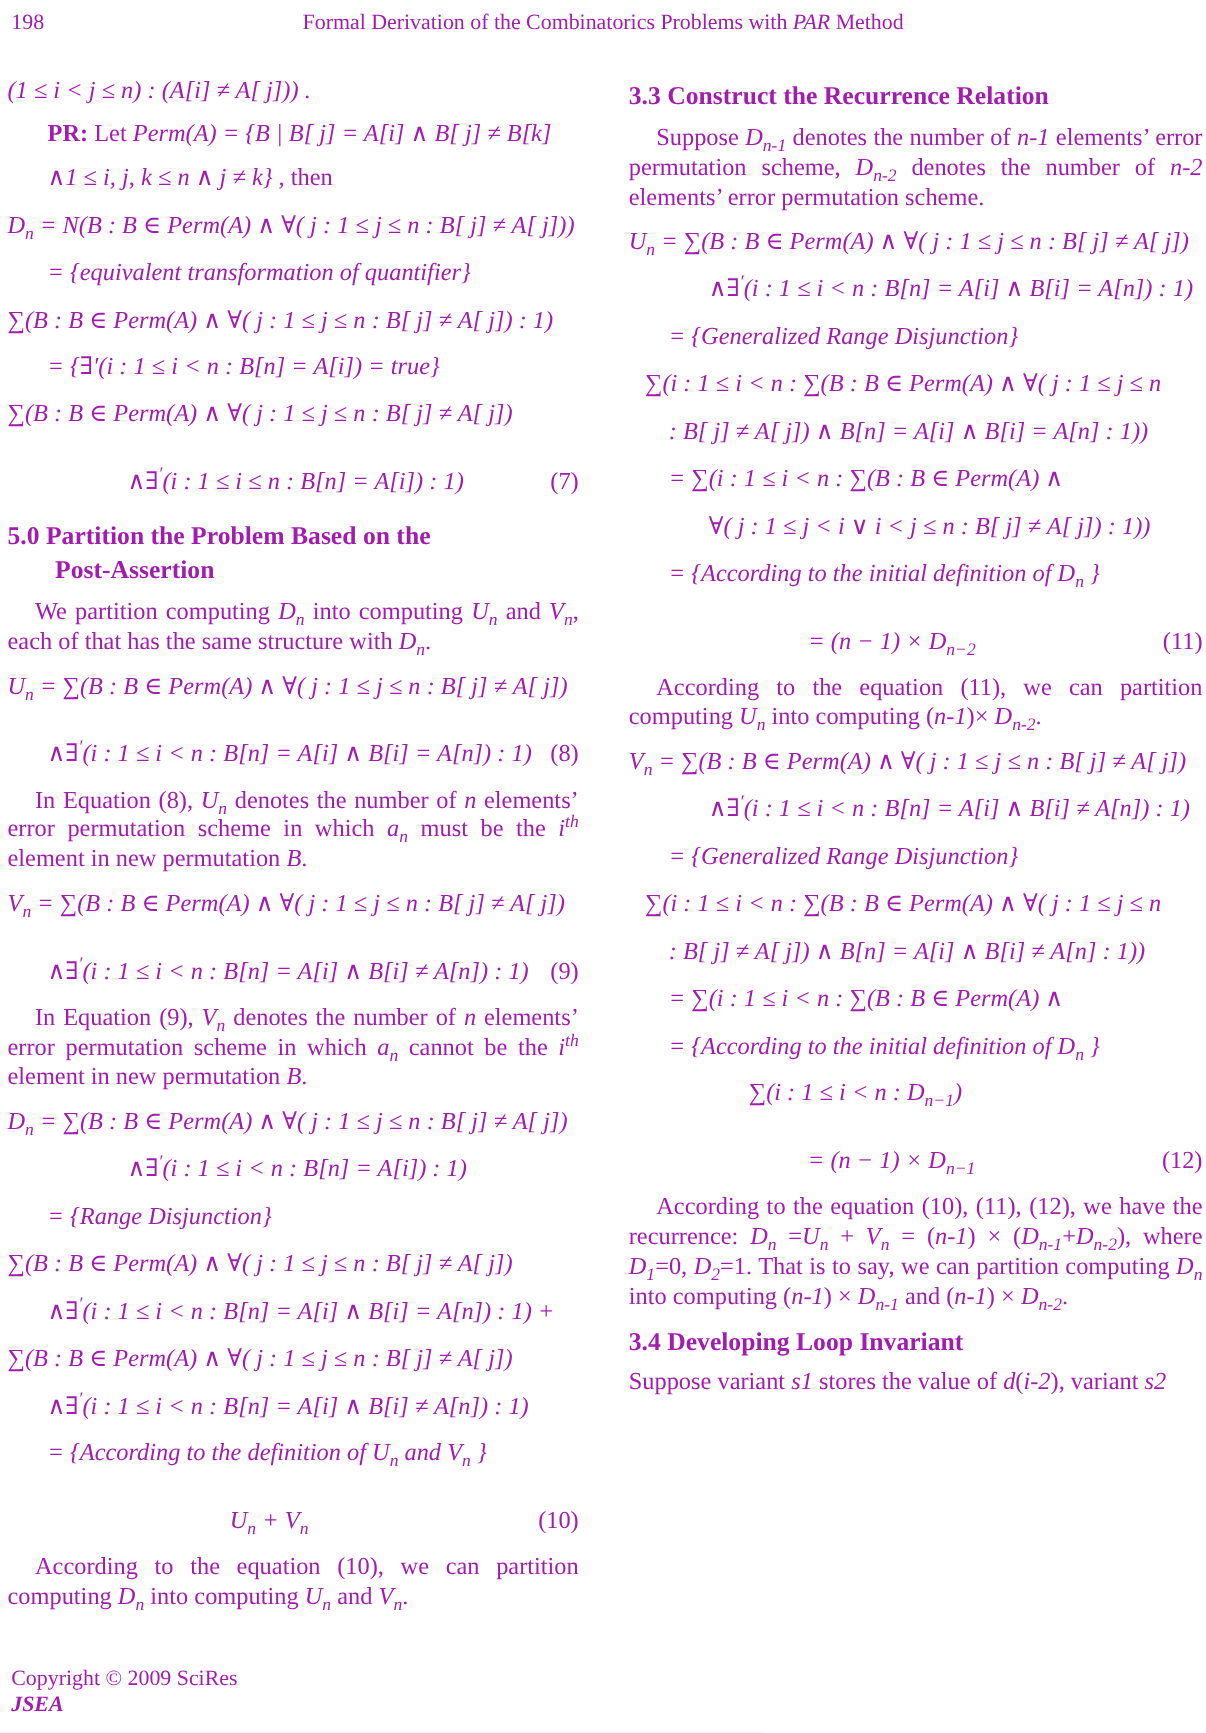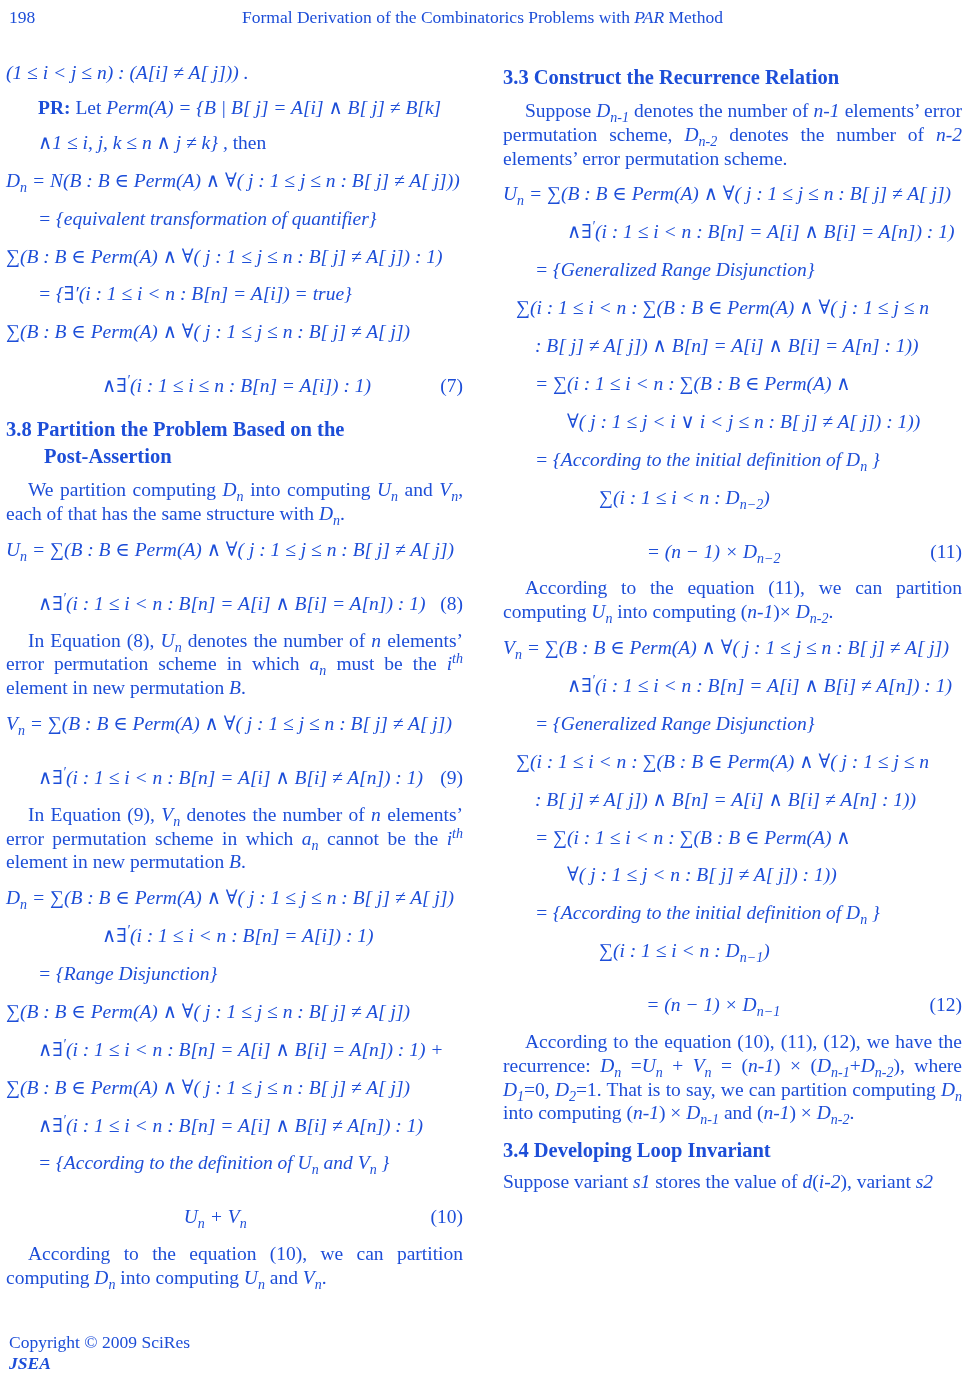--- a/index.html
+++ b/index.html
@@ -1,16 +1,16 @@
 <!DOCTYPE html>
 <html><head>
 <meta charset="utf-8">
 <style>
   html,body{margin:0;padding:0;background:#e8e8e8;}
-  .page{position:relative;width:965px;height:1386px;margin:0 auto;background:#ffffff;color:#1d4ed8;
+  .page{position:relative;width:965px;height:1386px;margin:0 auto;background:#ffffff;color:#a21caf;
         font-family:"Liberation Serif","DejaVu Serif",serif;overflow:hidden;}
   .header{position:absolute;top:7px;left:0;right:0;font-size:17.5px;line-height:1.2;}
   .pgnum{position:absolute;left:9px;top:0;}
   .ptitle{display:block;text-align:center;}
   .col{position:absolute;top:52px;font-size:19.5px;}
   .colL{left:6px;width:457px;}
   .colR{left:503px;width:459px;}
   .f{font-style:italic;line-height:1.38;margin:8px 0;}
   .fm{margin:11px 0;}
   .up{font-style:normal;}
@@ -51,21 +51,21 @@
     <div class="f fm">D<sub>n</sub> = N(B : B ∈ Perm(A) ∧ ∀( j : 1 ≤ j ≤ n : B[ j] ≠ A[ j]))</div>
     <div class="f fm ind">= {equivalent transformation of quantifier}</div>
     <div class="f fm">∑(B : B ∈ Perm(A) ∧ ∀( j : 1 ≤ j ≤ n : B[ j] ≠ A[ j]) : 1)</div>
     <div class="f fm ind">= {∃′(i : 1 ≤ i &lt; n : B[n] = A[i]) = true}</div>
     <div class="f fm">∑(B : B ∈ Perm(A) ∧ ∀( j : 1 ≤ j ≤ n : B[ j] ≠ A[ j])</div>
     <div class="f fm eqrow">
       <span class="eqbody ind3">∧∃<sup>′</sup>(i : 1 ≤ i ≤ n : B[n] = A[i]) : 1)</span>
       <span class="eqnum">(7)</span>
     </div>
     <div class="h2">
-      <div>3.8 Partition the Problem Based on the</div>
+      <div>5.0 Partition the Problem Based on the</div>
       <div class="l2">Post-Assertion</div>
     </div>
     <div class="p">We partition computing <i>D</i><sub><i>n</i></sub> into computing <i>U</i><sub><i>n</i></sub> and <i>V</i><sub><i>n</i></sub>, each of that has the same structure with <i>D</i><sub><i>n</i></sub>.</div>
     <div class="f fm">U<sub>n</sub> = ∑(B : B ∈ Perm(A) ∧ ∀( j : 1 ≤ j ≤ n : B[ j] ≠ A[ j])</div>
     <div class="f fm eqrow">
       <span class="eqbody ind">∧∃<sup>′</sup>(i : 1 ≤ i &lt; n : B[n] = A[i] ∧ B[i] = A[n]) : 1)</span>
       <span class="eqnum">(8)</span>
     </div>
     <div class="p">In Equation (8), <i>U</i><sub><i>n</i></sub> denotes the number of <i>n</i> elements’ error permutation scheme in which <i>a</i><sub><i>n</i></sub> must be the <i>i</i><sup><i>th</i></sup> element in new permutation <i>B</i>.</div>
     <div class="f fm">V<sub>n</sub> = ∑(B : B ∈ Perm(A) ∧ ∀( j : 1 ≤ j ≤ n : B[ j] ≠ A[ j])</div>
@@ -95,33 +95,31 @@
     </div>
     <div class="p">Suppose <i>D</i><sub><i>n-1</i></sub> denotes the number of <i>n-1</i> elements’ error permutation scheme, <i>D</i><sub><i>n-2</i></sub> denotes the number of <i>n-2</i> elements’ error permutation scheme.</div>
     <div class="f fm">U<sub>n</sub> = ∑(B : B ∈ Perm(A) ∧ ∀( j : 1 ≤ j ≤ n : B[ j] ≠ A[ j])</div>
     <div class="f fm ind2">∧∃<sup>′</sup>(i : 1 ≤ i &lt; n : B[n] = A[i] ∧ B[i] = A[n]) : 1)</div>
     <div class="f fm ind">= {Generalized Range Disjunction}</div>
     <div class="f fm indS">∑(i : 1 ≤ i &lt; n : ∑(B : B ∈ Perm(A) ∧ ∀( j : 1 ≤ j ≤ n</div>
     <div class="f fm ind">: B[ j] ≠ A[ j]) ∧ B[n] = A[i] ∧ B[i] = A[n] : 1))</div>
     <div class="f fm ind">= ∑(i : 1 ≤ i &lt; n : ∑(B : B ∈ Perm(A) ∧</div>
     <div class="f fm ind2">∀( j : 1 ≤ j &lt; i ∨ i &lt; j ≤ n : B[ j] ≠ A[ j]) : 1))</div>
     <div class="f fm ind">= {According to the initial definition of D<sub>n</sub> }</div>
-    <div class="f fm ind3">∑(i : 1 ≤ i &lt; n : D<sub>n−2</sub>)</div>
     <div class="f fm eqrow">
       <span class="eqbody ctr">= (n − 1) × D<sub>n−2</sub></span>
       <span class="eqnum">(11)</span>
     </div>
     <div class="p">According to the equation (11), we can partition computing <i>U</i><sub><i>n</i></sub> into computing (<i>n-1</i>)× <i>D</i><sub><i>n-2</i></sub>.</div>
     <div class="f fm">V<sub>n</sub> = ∑(B : B ∈ Perm(A) ∧ ∀( j : 1 ≤ j ≤ n : B[ j] ≠ A[ j])</div>
     <div class="f fm ind2">∧∃<sup>′</sup>(i : 1 ≤ i &lt; n : B[n] = A[i] ∧ B[i] ≠ A[n]) : 1)</div>
     <div class="f fm ind">= {Generalized Range Disjunction}</div>
     <div class="f fm indS">∑(i : 1 ≤ i &lt; n : ∑(B : B ∈ Perm(A) ∧ ∀( j : 1 ≤ j ≤ n</div>
     <div class="f fm ind">: B[ j] ≠ A[ j]) ∧ B[n] = A[i] ∧ B[i] ≠ A[n] : 1))</div>
     <div class="f fm ind">= ∑(i : 1 ≤ i &lt; n : ∑(B : B ∈ Perm(A) ∧</div>
-    <div class="f fm ind2">∀( j : 1 ≤ j &lt; n : B[ j] ≠ A[ j]) : 1))</div>
     <div class="f fm ind">= {According to the initial definition of D<sub>n</sub> }</div>
     <div class="f fm ind3">∑(i : 1 ≤ i &lt; n : D<sub>n−1</sub>)</div>
     <div class="f fm eqrow">
       <span class="eqbody ctr">= (n − 1) × D<sub>n−1</sub></span>
       <span class="eqnum">(12)</span>
     </div>
     <div class="p">According to the equation (10), (11), (12), we have the recurrence: <i>D</i><sub><i>n</i></sub> =<i>U</i><sub><i>n</i></sub> + <i>V</i><sub><i>n</i></sub> = (<i>n-1</i>) × (<i>D</i><sub><i>n-1</i></sub>+<i>D</i><sub><i>n-2</i></sub>), where <i>D</i><sub><i>1</i></sub>=0, <i>D</i><sub><i>2</i></sub>=1. That is to say, we can partition computing <i>D</i><sub><i>n</i></sub> into computing (<i>n-1</i>) × <i>D</i><sub><i>n-1</i></sub> and (<i>n-1</i>) × <i>D</i><sub><i>n-2</i></sub>.</div>
     <div class="h2 tight">
       <div>3.4 Developing Loop Invariant</div>
     </div>

